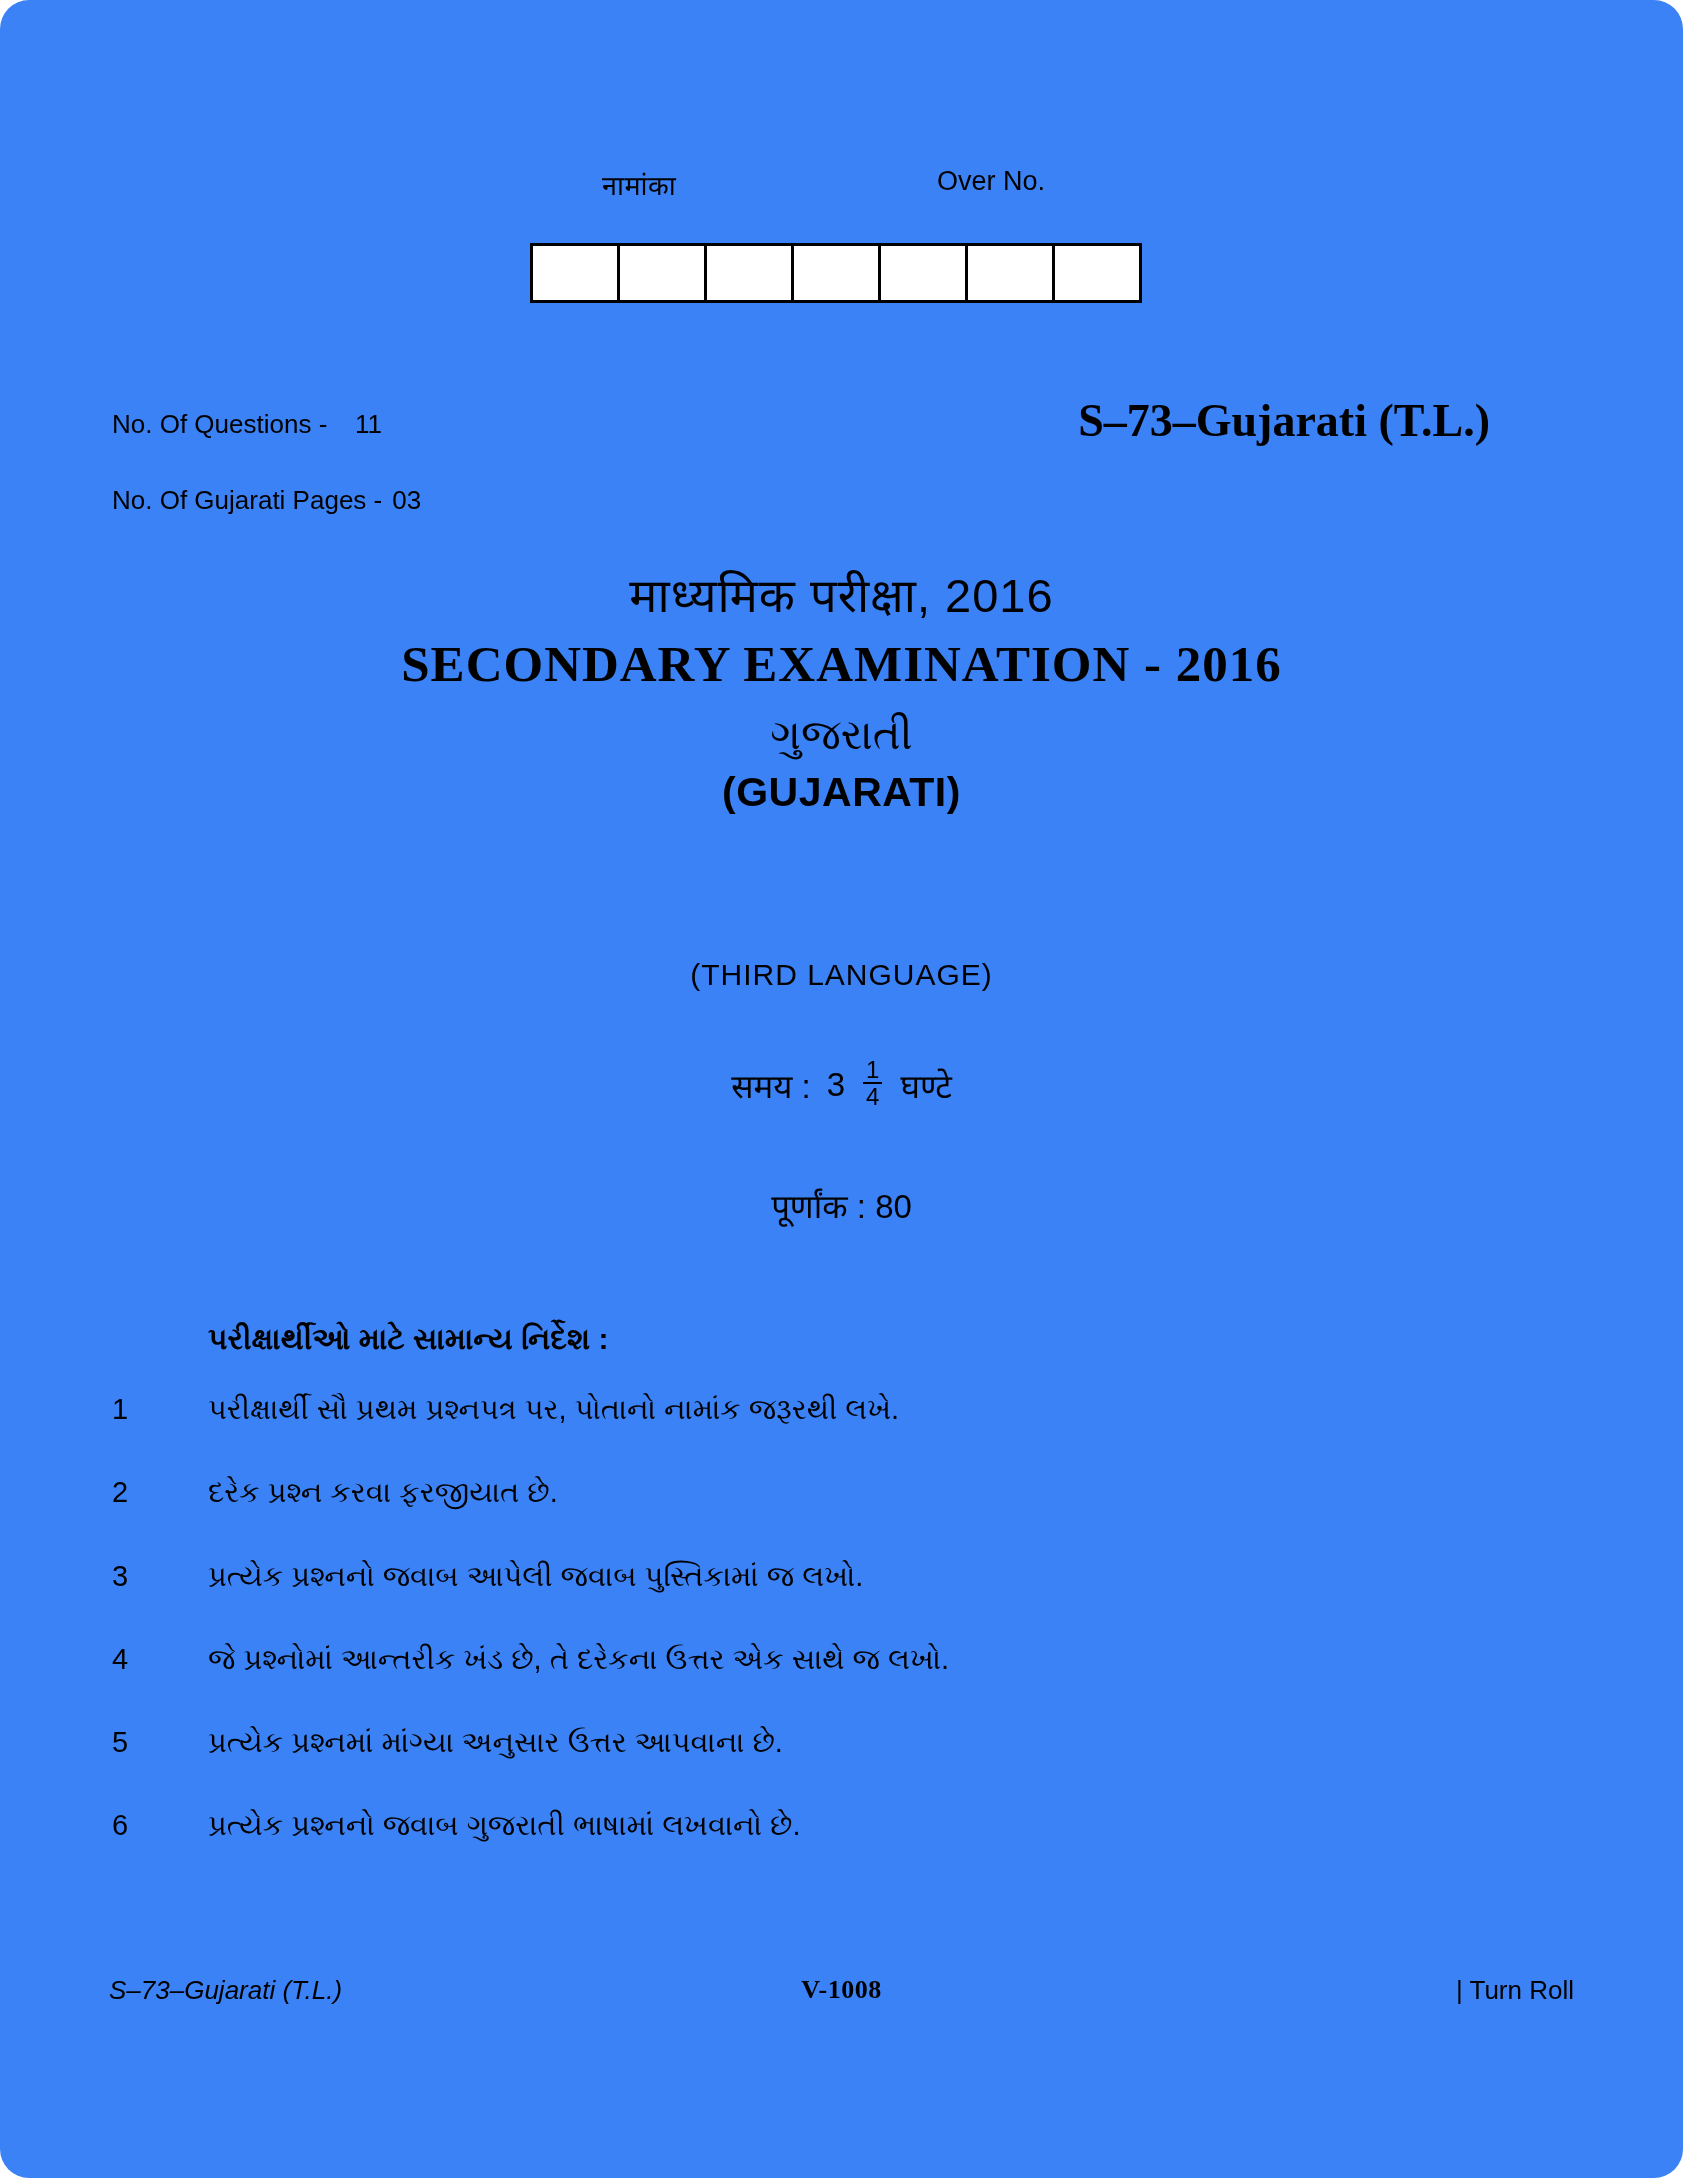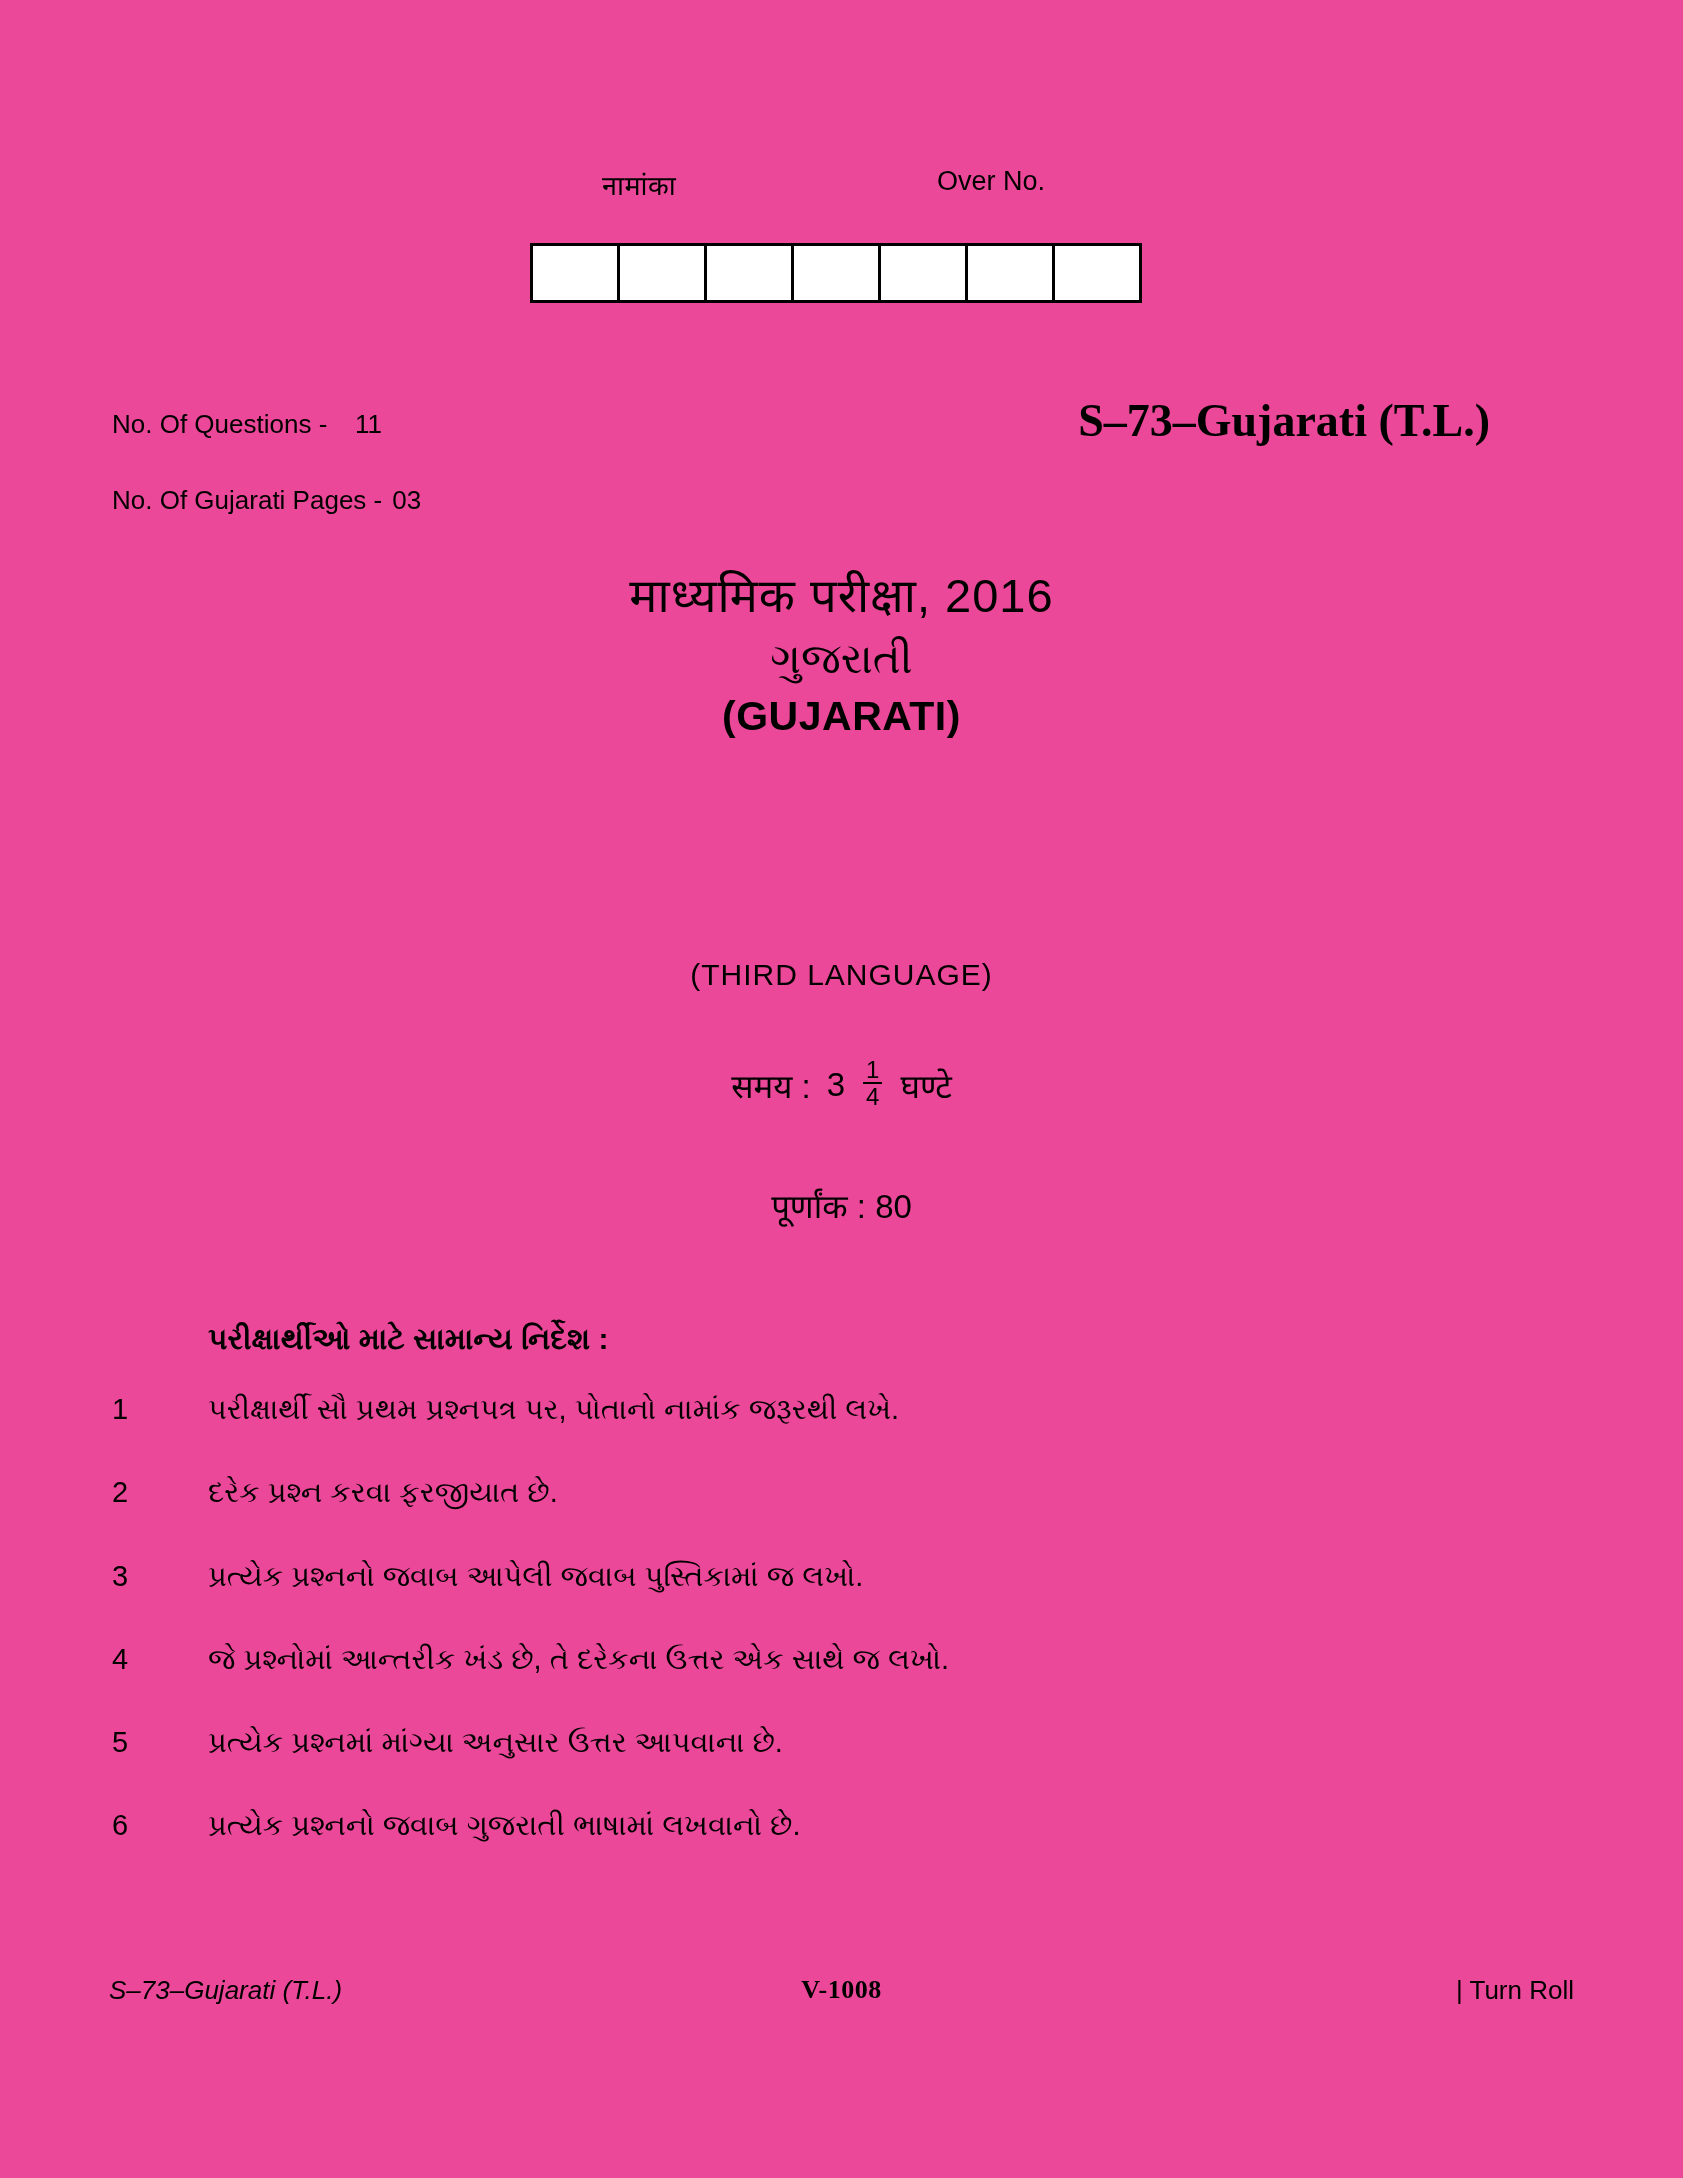--- a/index.html
+++ b/index.html
@@ -12,21 +12,22 @@
     height: 2178px;
     position: relative;
     font-family: "Liberation Sans", sans-serif;
     color: #000000;
     overflow: hidden;
   }
 
   .page {
     position: absolute;
     inset: 0;
-    background: #ec4899;
+    background: #3b82f6;
+    border-radius: 29px;
   }
 
   
   .rollno-labels {
     position: absolute;
     top: 166px;
     left: 530px;
     width: 614px;
     height: 44px;
   }
@@ -260,20 +261,21 @@
     <div class="meta-row">
       <span class="meta-label">No.  Of Gujarati Pages -</span>
       <span class="meta-value" style="margin-left:10px">03</span>
     </div>
   </div>
 
   <div class="paper-code">S–73–Gujarati (T.L.)</div>
 
   <div class="title-block">
     <div class="title-hi">माध्यमिक  परीक्षा, 2016</div>
+    <div class="title-en">SECONDARY  EXAMINATION - 2016</div>
     <div class="subject-gu">ગુજરાતી</div>
     <div class="subject-en">(GUJARATI)</div>
   </div>
 
   <div class="language-note">(THIRD LANGUAGE)</div>
 
   <div class="time-line">
     <span class="time-inner">
       <span>समय :</span>
       <span>3</span>

